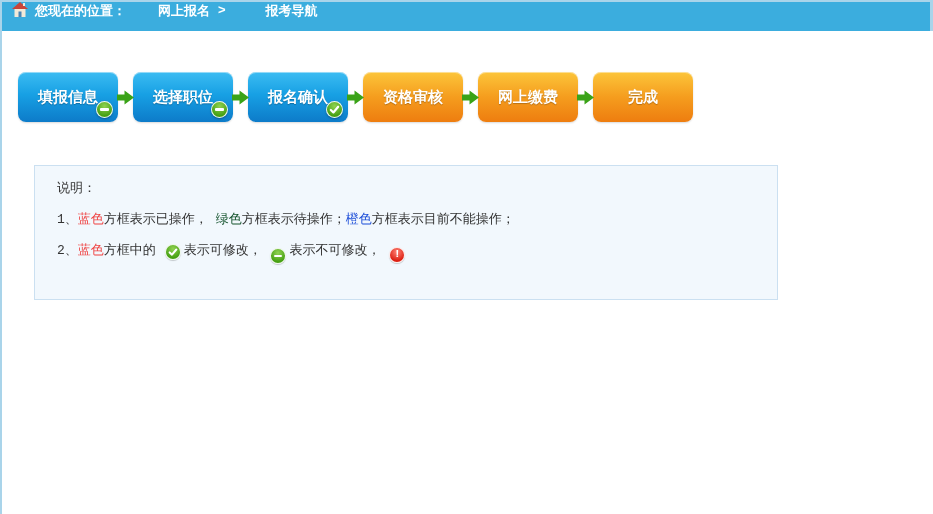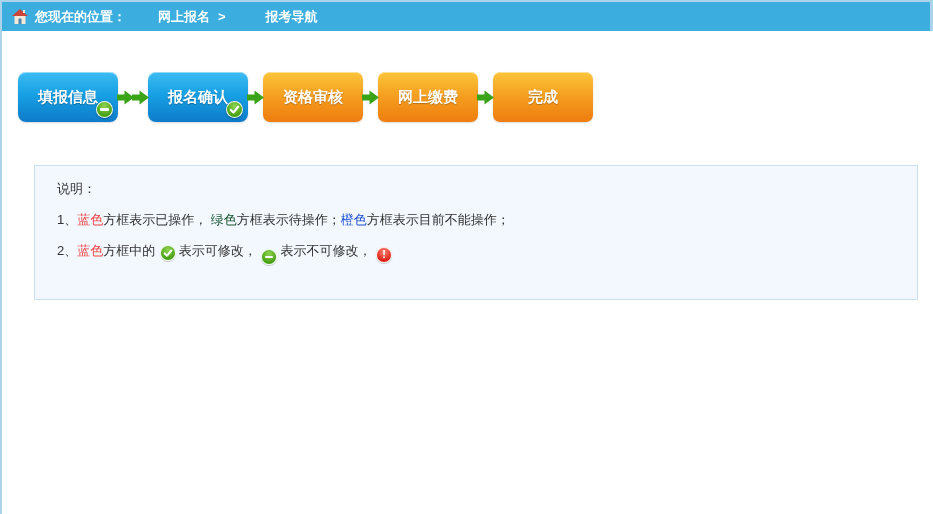--- a/index.html
+++ b/index.html
@@ -15,21 +15,20 @@
     overflow: hidden;
   }
 
   
   .topbar {
     height: 31px;
     background: #3badde;
     border-top: 2px solid #a9d4ea;
     border-right: 3px solid #a9d4ea;
     display: flex;
-    align-items: center;
     padding-left: 10px;
     color: #fff;
     font-size: 13px;
     font-weight: bold;
   }
   .home-ico { display: inline-flex; margin-right: 7px; }
   .crumb-sep { margin: 0 8px; font-weight: bold; }
   .crumb-link { color: #fff; text-decoration: none; cursor: pointer; padding-left: 32px; }
 
   
@@ -54,21 +53,20 @@
     text-shadow: 0 1px 1px rgba(0,0,0,.25);
     text-align: right;
   }
   .step.blue {
     background: linear-gradient(180deg, #3cbcf2 0%, #17a0e4 45%, #0d7bc9 100%);
     box-shadow: inset 0 1px 0 rgba(255,255,255,.45), 0 1px 2px rgba(0,0,0,.15);
   }
   .step.orange {
     background: linear-gradient(180deg, #fcc53a 0%, #f59d1e 50%, #ee7d0f 100%);
     box-shadow: inset 0 1px 0 rgba(255,255,255,.45), 0 1px 2px rgba(0,0,0,.15);
-    border-radius: 7px;
   }
   .arrow { flex: none; display: inline-flex; margin: 0 -1px; position: relative; z-index: 1; }
 
   .badge {
     position: absolute;
     right: 5px;
     bottom: 4px;
     width: 17px;
     height: 17px;
     border-radius: 50%;
@@ -77,27 +75,28 @@
     display: flex;
     align-items: center;
     justify-content: center;
     box-shadow: 0 1px 2px rgba(0,0,0,.3);
   }
   .minus-bar { width: 9px; height: 3px; border-radius: 1px; background: #fff; }
 
   
   .notes {
     margin: 43px 0 0 32px;
-    width: 884px;
+    width: 744px;
     height: 135px;
     background: #f2f8fd;
     border: 1px solid #cbe0f1;
     padding: 14px 20px 0 22px;
     font-size: 13px;
     color: #333;
+    font-family: Liberation Mono, monospace;
   }
   .notes-title { line-height: 18px; }
   .note-line { margin-top: 13px; line-height: 18px; }
   .w-blue   { color: #ef4444; }
   .w-green  { color: #14532d; }
   .w-orange { color: #1d4ed8; }
 
   .mini {
     display: inline-flex;
     width: 16px;
@@ -142,20 +141,26 @@
       <span class="badge">
           <span class="minus-bar"></span>
         </span>
     </div>
     <span class="arrow">
       <svg width="17" height="17" viewBox="0 0 17 17">
           <path d="M0 5.5 h7.5 v-4 l9.5 7 -9.5 7 v-4 H0 z" fill="#3aa318"></path>
         </svg>
     </span>
 
+    <div class="step blue">
+      <span>选择职位</span>
+      <span class="badge">
+          <span class="minus-bar"></span>
+        </span>
+    </div>
     <span class="arrow">
       <svg width="17" height="17" viewBox="0 0 17 17">
           <path d="M0 5.5 h7.5 v-4 l9.5 7 -9.5 7 v-4 H0 z" fill="#3aa318"></path>
         </svg>
     </span>
 
     <div class="step blue">
       <span>报名确认</span>
       <span class="badge">
         <svg width="11" height="11" viewBox="0 0 12 12">

